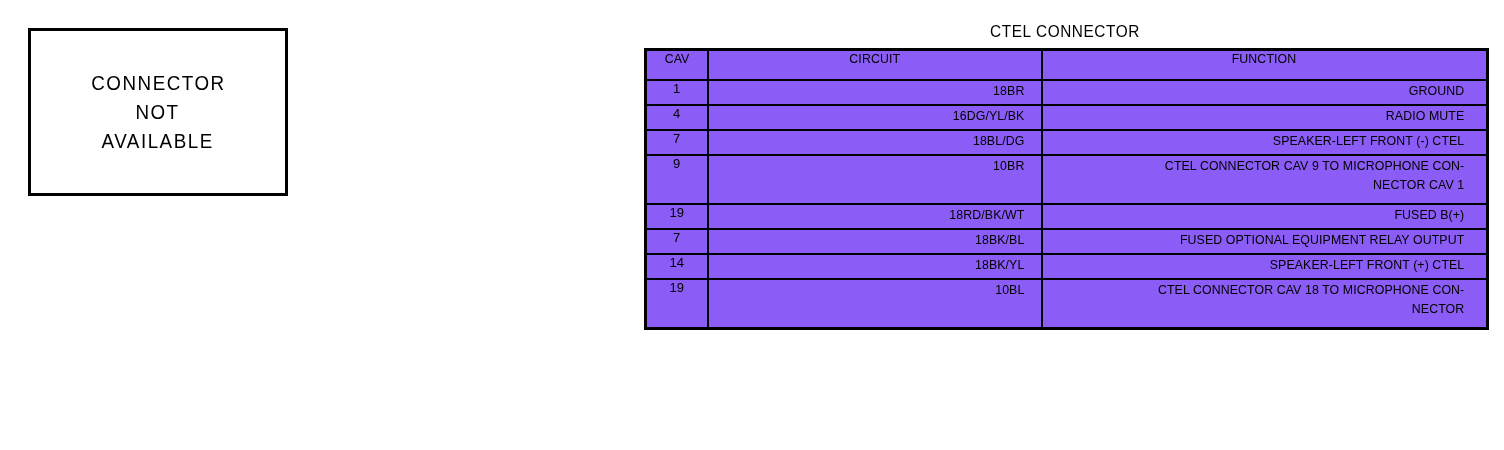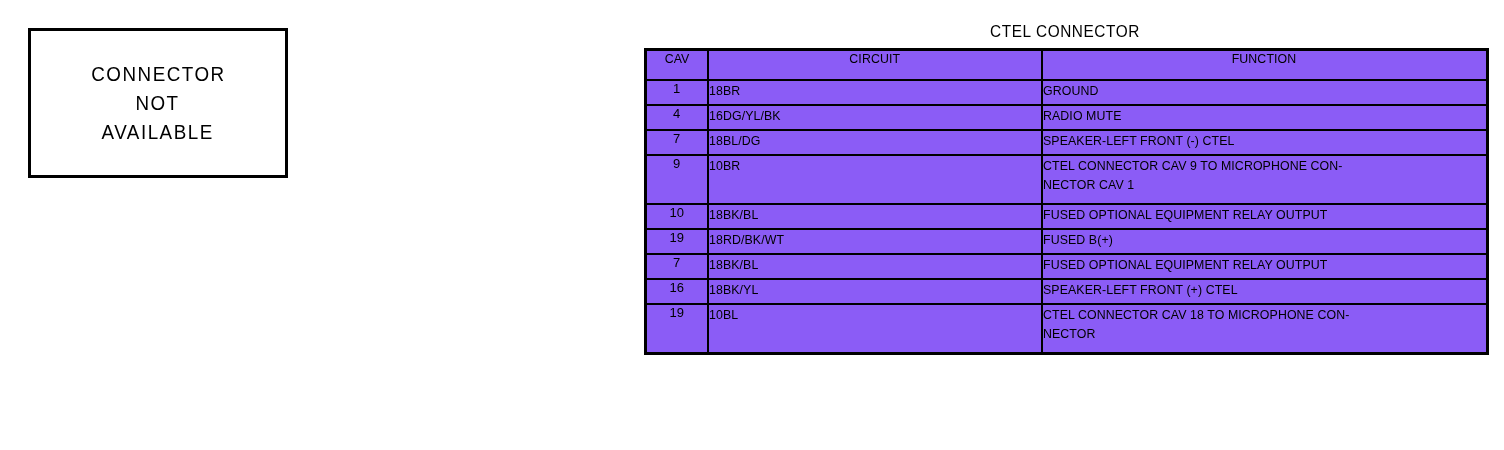--- a/index.html
+++ b/index.html
@@ -16,21 +16,21 @@
     color: #000000;
     -webkit-font-smoothing: none;
   }
 
   
   #connector-box {
     position: absolute;
     left: 28px;
     top: 28px;
     width: 260px;
-    height: 150px;
+    height: 168px;
     box-sizing: border-box;
     border: 3px solid #000000;
     background: #ffffff;
     display: flex;
     flex-direction: column;
     align-items: center;
     justify-content: center;
   }
   #connector-box .cb-line {
     font-size: 20px;
@@ -92,21 +92,21 @@
   }
   th.h-cell > span { display: inline-block; transform: scaleX(0.95); }
 
   td.cav-cell {
     text-align: center;
     font-size: 15px;
     padding-top: 5px;
     padding-bottom: 5px;
   }
   td.txt-cell {
-    text-align: left;
+    text-align: right;
     padding: 5px 0 5px 6px;
   }
   td.txt-cell .celltxt {
     display: block;
     transform: scaleX(0.95);
     transform-origin: left center;
     line-height: 19px;
     white-space: pre-line;
   }
   tr.r-single td { height: 23px; }
@@ -170,48 +170,39 @@
           <td class="cav-cell">9</td>
           <td class="txt-cell">
             <span class="celltxt">10BR</span>
           </td>
           <td class="txt-cell">
             <span class="celltxt">CTEL CONNECTOR CAV 9 TO MICROPHONE CON-
 NECTOR CAV 1</span>
           </td>
         </tr>
         <tr class="r-single">
-          <td class="cav-cell">10</td>
+          <td class="cav-cell">19</td>
+          <td class="txt-cell">
+            <span class="celltxt">18RD/BK/WT</span>
+          </td>
+          <td class="txt-cell">
+            <span class="celltxt">FUSED B(+)</span>
+          </td>
+        </tr>
+        <tr class="r-single">
+          <td class="cav-cell">7</td>
           <td class="txt-cell">
             <span class="celltxt">18BK/BL</span>
           </td>
           <td class="txt-cell">
             <span class="celltxt">FUSED OPTIONAL EQUIPMENT RELAY OUTPUT</span>
           </td>
         </tr>
         <tr class="r-single">
-          <td class="cav-cell">19</td>
-          <td class="txt-cell">
-            <span class="celltxt">18RD/BK/WT</span>
-          </td>
-          <td class="txt-cell">
-            <span class="celltxt">FUSED B(+)</span>
-          </td>
-        </tr>
-        <tr class="r-single">
-          <td class="cav-cell">7</td>
-          <td class="txt-cell">
-            <span class="celltxt">18BK/BL</span>
-          </td>
-          <td class="txt-cell">
-            <span class="celltxt">FUSED OPTIONAL EQUIPMENT RELAY OUTPUT</span>
-          </td>
-        </tr>
-        <tr class="r-single">
-          <td class="cav-cell">16</td>
+          <td class="cav-cell">14</td>
           <td class="txt-cell">
             <span class="celltxt">18BK/YL</span>
           </td>
           <td class="txt-cell">
             <span class="celltxt">SPEAKER-LEFT FRONT (+) CTEL</span>
           </td>
         </tr>
         <tr class="r-double">
           <td class="cav-cell">19</td>
           <td class="txt-cell">

